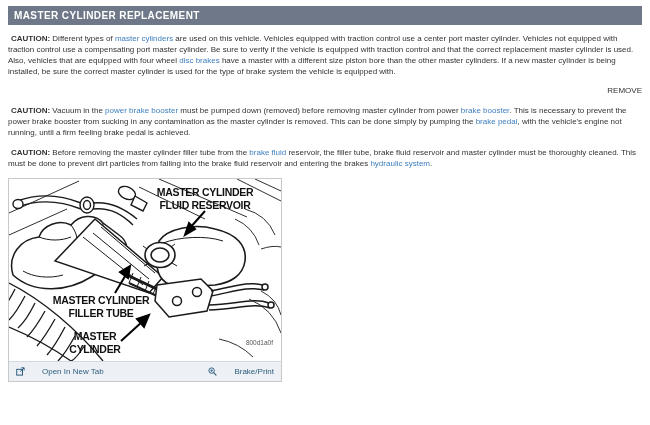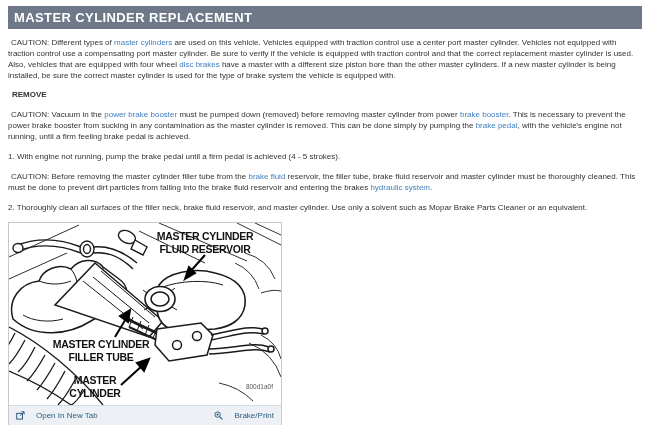--- a/index.html
+++ b/index.html
@@ -3,40 +3,40 @@
 <meta charset="utf-8">
 <style>
   html,body{margin:0;padding:0;}
   body{
     width:650px;height:425px;overflow:hidden;background:#ffffff;
     font-family:"Liberation Sans",sans-serif;color:#333333;font-size:8px;
     -webkit-font-smoothing:antialiased;
   }
   .page{padding:6px 8px 0 8px;}
   .header-bar{
-    background:#6e7888;color:#ffffff;font-weight:bold;font-size:13px;
+    background:#6e7888;color:#ffffff;font-weight:bold;font-size:10px;
     letter-spacing:.4px;padding:4px 6px;margin-bottom:8px;
   }
   p{margin:0 0 9px 0;line-height:11px;}
   .caution{text-indent:3px;}
-  .section-heading{font-weight:bold;margin:0 0 9px 4px;line-height:10px;}
+  .section-heading{font-weight:normal;margin:0 0 9px 12px;line-height:10px;text-align:right;}
   a.inline-link{color:#3e7fbe;text-decoration:none;cursor:pointer;}
-  b.cap{font-weight:normal;}
+  b.cap{font-weight:bold;}
   .fig-caption{margin:4px 0 2px 0;color:#3d3d3d;line-height:10px;}
   .figure-panel{
     width:274px;border:1px solid #c9c9c9;background:#ffffff;
     box-sizing:border-box;
   }
   .figure-art{display:block;}
   .figure-footer{
     display:flex;justify-content:space-between;align-items:center;
     background:#edf1f6;border-top:1px solid #d3dae2;
     padding:5px 7px;font-size:8px;color:#2d5d7d;
   }
-  .fig-link{display:inline-flex;align-items:center;gap:11px;color:#2d5d7d;text-decoration:none;cursor:pointer;text-align:center;}
+  .fig-link{display:inline-flex;align-items:center;gap:17px;color:#2d5d7d;text-decoration:none;cursor:pointer;text-align:center;}
   .fig-link svg{display:block;}
   svg text.fig-label{
     font-family:"Liberation Sans",sans-serif;font-weight:bold;font-size:10.5px;
     letter-spacing:-0.3px;fill:#111;
   }
   svg text.fig-code{
     font-family:"Liberation Sans",sans-serif;font-size:6.5px;fill:#555;font-weight:normal;letter-spacing:0;
   }
 </style>
 </head>
@@ -47,25 +47,23 @@
   <div class="header-bar">
     <span>MASTER CYLINDER REPLACEMENT</span>
   </div>
 
   <p class="caution"><b class="cap">CAUTION:</b><span> Different types of </span><a class="inline-link">master cylinders</a><span> are used on this vehicle. Vehicles equipped with traction control use a center port master cylinder. Vehicles not equipped with traction control use a compensating port master cylinder. Be sure to verify if the vehicle is equipped with traction control and that the correct replacement master cylinder is used. Also, vehicles that are equipped with four wheel </span><a class="inline-link">disc brakes</a><span> have a master with a different size piston bore than the other master cylinders. If a new master cylinder is being installed, be sure the correct master cylinder is used for the type of brake system the vehicle is equipped with.</span></p>
 
   <div class="section-heading">REMOVE</div>
 
   <p class="caution"><b class="cap">CAUTION:</b><span> Vacuum in the </span><a class="inline-link">power brake booster</a><span> must be pumped down (removed) before removing master cylinder from power </span><a class="inline-link">brake booster</a><span>. This is necessary to prevent the power brake booster from sucking in any contamination as the master cylinder is removed. This can be done simply by pumping the </span><a class="inline-link">brake pedal</a><span>, with the vehicle's engine not running, until a firm feeling brake pedal is achieved.</span></p>
 
-  <p>1. With engine not running, pump the brake pedal until a firm pedal is achieved (4 - 5 strokes).</p>
 
   <p class="caution"><b class="cap">CAUTION:</b><span> Before removing the master cylinder filler tube from the </span><a class="inline-link">brake fluid</a><span> reservoir, the filler tube, brake fluid reservoir and master cylinder must be thoroughly cleaned. This must be done to prevent dirt particles from falling into the brake fluid reservoir and entering the brakes </span><a class="inline-link">hydraulic system</a><span>.</span></p>
 
-  <p>2. Thoroughly clean all surfaces of the filler neck, brake fluid reservoir, and master cylinder. Use only a solvent such as Mopar Brake Parts Cleaner or an equivalent.</p>
 
 
   <div class="figure-panel">
     <svg class="figure-art" width="272" height="182" viewBox="0 0 272 182" xmlns="http://www.w3.org/2000/svg">
 
       <g stroke="#1a1a1a" stroke-width="1" fill="none" opacity="0.9">
         <path d="M0,34 L70,2"></path>
         <path d="M0,56 L58,30"></path>
         <path d="M130,8 L196,40"></path>
         <path d="M150,0 L238,38"></path>

